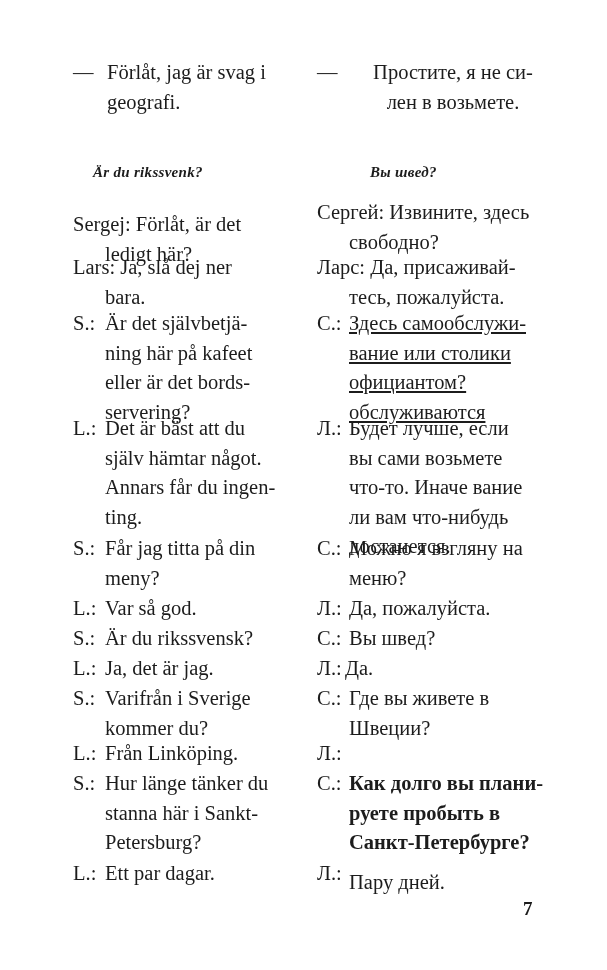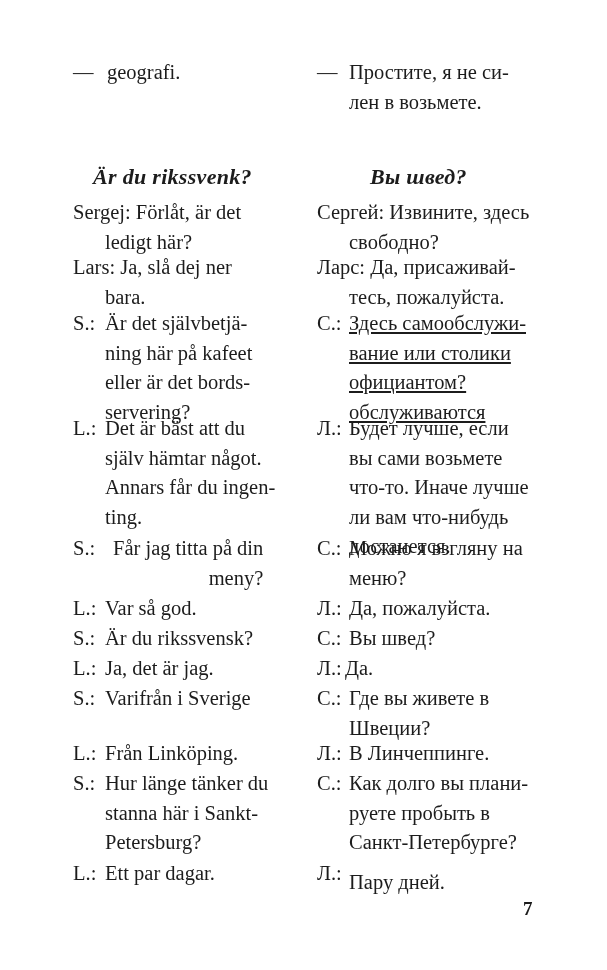--- a/index.html
+++ b/index.html
@@ -4,44 +4,45 @@
   <style>
     html, body { margin: 0; padding: 0; }
     body {
       width: 607px; height: 970px; background: #ffffff; position: relative; overflow: hidden;
       font-family: "Liberation Serif", "DejaVu Serif", serif; color: #1c1c1c;
       font-size: 20.5px;
     }
     .entry { position: absolute; line-height: 29.5px; }
     .prefix { position: absolute; left: 0; top: 0; white-space: nowrap; }
     .line { display: block; white-space: nowrap; }
-    .heading { position: absolute; font-weight: bold; font-style: italic; font-size: 22px; white-space: nowrap; letter-spacing: 0.3px; }
+    .heading { position: absolute; font-weight: bold; font-style: italic; font-size: 15px; white-space: nowrap; letter-spacing: 0.3px; }
     .pagenum { position: absolute; font-weight: bold; font-size: 19px; }
   </style>
 </head>
 <body>
 
 <div class="entry" style="left:73px; top:58px; width:240px;">
   <span class="prefix">—</span>
   <div style="margin-left:34px;">
+    <span class="line">Förlåt, jag är svag i</span>
     <span class="line">geografi.</span>
   </div>
 </div>
 <div class="entry" style="left:317px; top:58px; width:240px;">
   <span class="prefix">—</span>
-  <div style="margin-left:32px;">
+  <div style="margin-left:32px;text-align:center;">
     <span class="line">Простите, я не си-</span>
     <span class="line">лен в возьмете.</span>
   </div>
 </div>
 
 <div class="heading" style="left:93px; top:164px;">Är du rikssvenk?</div>
 <div class="heading" style="left:370px; top:164px;">Вы швед?</div>
 
-<div class="entry" style="left:73px; top:198px;">
+<div class="entry" style="left:73px; top:210px;">
   <span class="line">Sergej: Förlåt, är det</span>
   <span class="line" style="margin-left:32px;">ledigt här?</span>
 </div>
 <div class="entry" style="left:317px; top:198px;">
   <span class="line">Сергей: Извините, здесь</span>
   <span class="line" style="margin-left:32px;">свободно?</span>
 </div>
 
 <div class="entry" style="left:73px; top:253px;">
   <span class="line">Lars: Ja, slå dej ner</span>
@@ -78,28 +79,28 @@
         <span class="line">själv hämtar något.</span>
         <span class="line">Annars får du ingen-</span>
         <span class="line">ting.</span>
       </div>
     </div>
     <div class="entry" style="left: 317px; top: 414px;">
       <span class="prefix">Л.:</span>
       <div style="margin-left: 32px;">
         <span class="line">Будет лучше, если</span>
         <span class="line">вы сами возьмете</span>
-        <span class="line">что-то. Иначе лучше</span>
+        <span class="line">что-то. Иначе вание</span>
         <span class="line">ли вам что-нибудь</span>
         <span class="line">достанется.</span>
       </div>
     </div>
     <div class="entry" style="left: 73px; top: 534px;">
       <span class="prefix">S.:</span>
-      <div style="margin-left: 40px; text-align: right;">
+      <div style="margin-left: 32px;">
         <span class="line">Får jag titta på din</span>
         <span class="line">meny?</span>
       </div>
     </div>
     <div class="entry" style="left: 317px; top: 534px;">
       <span class="prefix">С.:</span>
       <div style="margin-left: 32px;">
         <span class="line">Можно я взгляну на</span>
         <span class="line">меню?</span>
       </div>
@@ -137,52 +138,50 @@
     <div class="entry" style="left: 317px; top: 654px;">
       <span class="prefix">Л.:</span>
       <div style="margin-left: 28px;">
         <span class="line">Да.</span>
       </div>
     </div>
     <div class="entry" style="left: 73px; top: 684px;">
       <span class="prefix">S.:</span>
       <div style="margin-left: 32px;">
         <span class="line">Varifrån i Sverige</span>
+        <span class="line">kommer du?</span>
       </div>
     </div>
     <div class="entry" style="left: 317px; top: 684px;">
       <span class="prefix">С.:</span>
       <div style="margin-left: 32px;">
         <span class="line">Где вы живете в</span>
         <span class="line">Швеции?</span>
       </div>
     </div>
     <div class="entry" style="left: 73px; top: 739px;">
       <span class="prefix">L.:</span>
       <div style="margin-left: 32px;">
         <span class="line">Från Linköping.</span>
       </div>
     </div>
     <div class="entry" style="left: 317px; top: 739px;">
       <span class="prefix">Л.:</span>
-      <div style="margin-left: 32px;">
-        <span class="line">В Линчеппинге.</span>
-      </div>
     </div>
     <div class="entry" style="left: 73px; top: 769px;">
       <span class="prefix">S.:</span>
       <div style="margin-left: 32px;">
         <span class="line">Hur länge tänker du</span>
         <span class="line">stanna här i Sankt-</span>
         <span class="line">Petersburg?</span>
       </div>
     </div>
     <div class="entry" style="left: 317px; top: 769px;">
       <span class="prefix">С.:</span>
-      <div style="margin-left: 32px;">
+      <div style="margin-left: 32px; font-weight: bold;">
         <span class="line">Как долго вы плани-</span>
         <span class="line">руете пробыть в</span>
         <span class="line">Санкт-Петербурге?</span>
       </div>
     </div>
     <div class="entry" style="left: 73px; top: 859px;">
       <span class="prefix">L.:</span>
       <div style="margin-left: 32px;">
         <span class="line">Ett par dagar.</span>
       </div>

